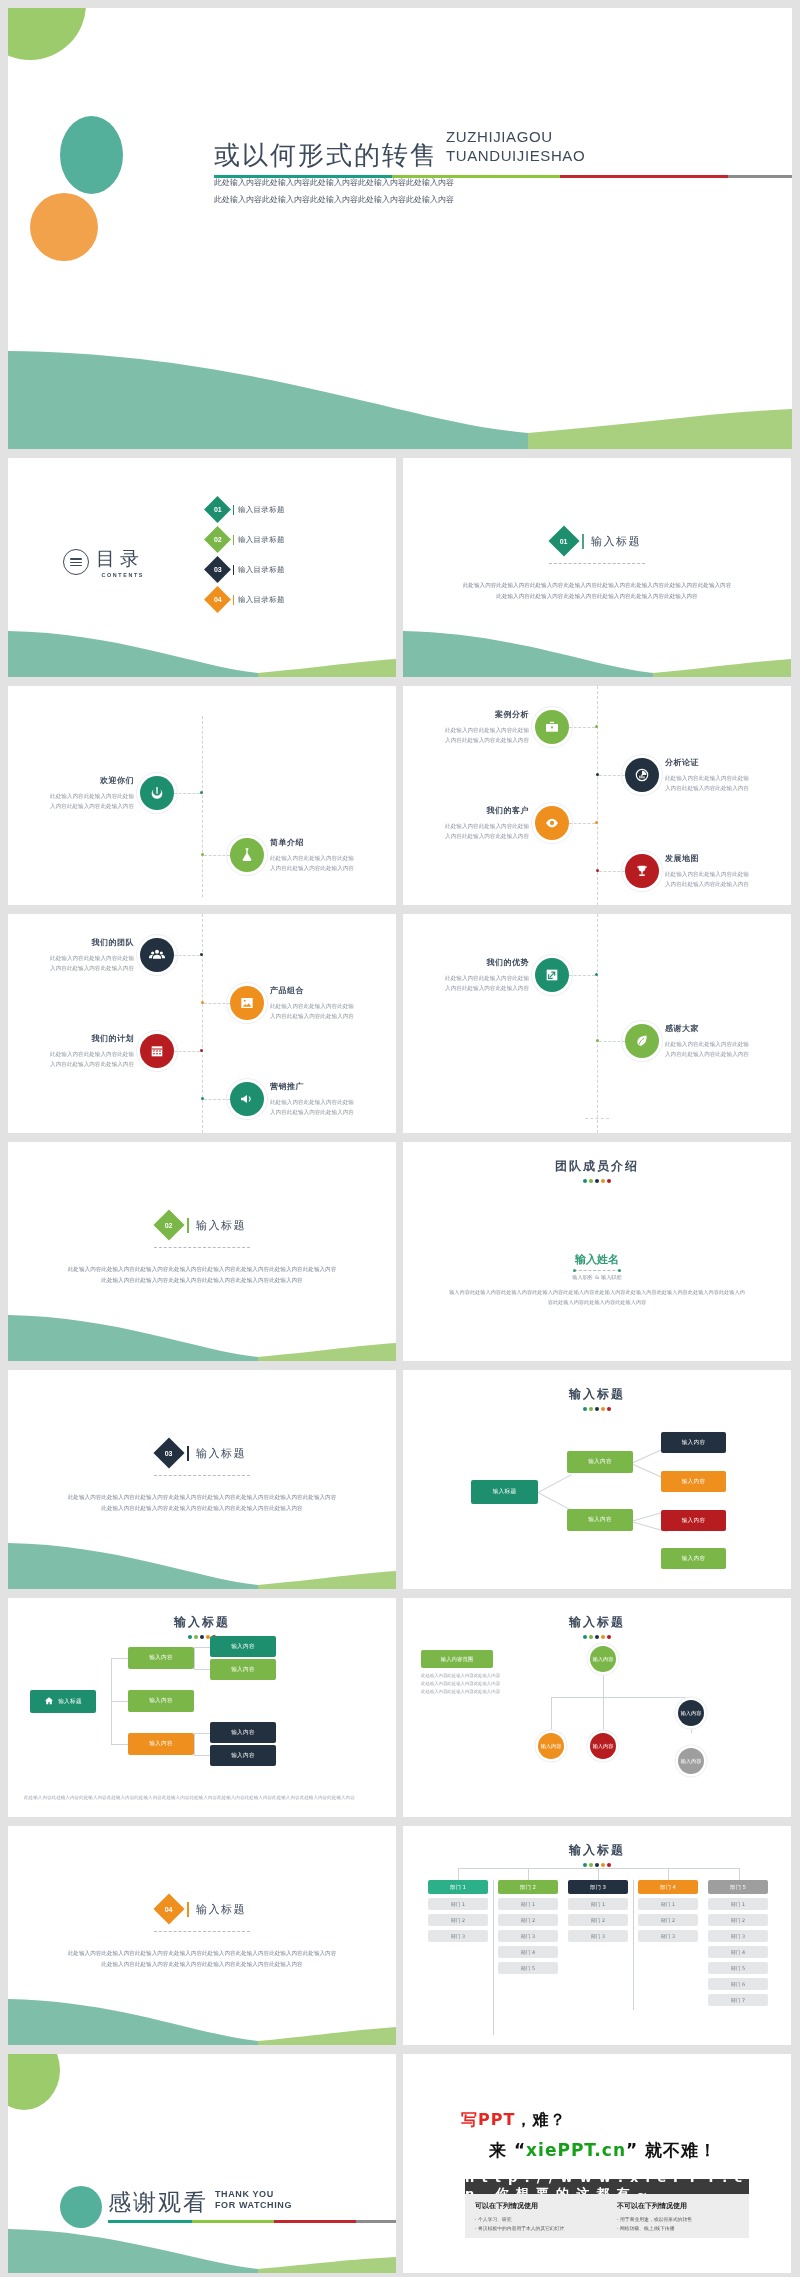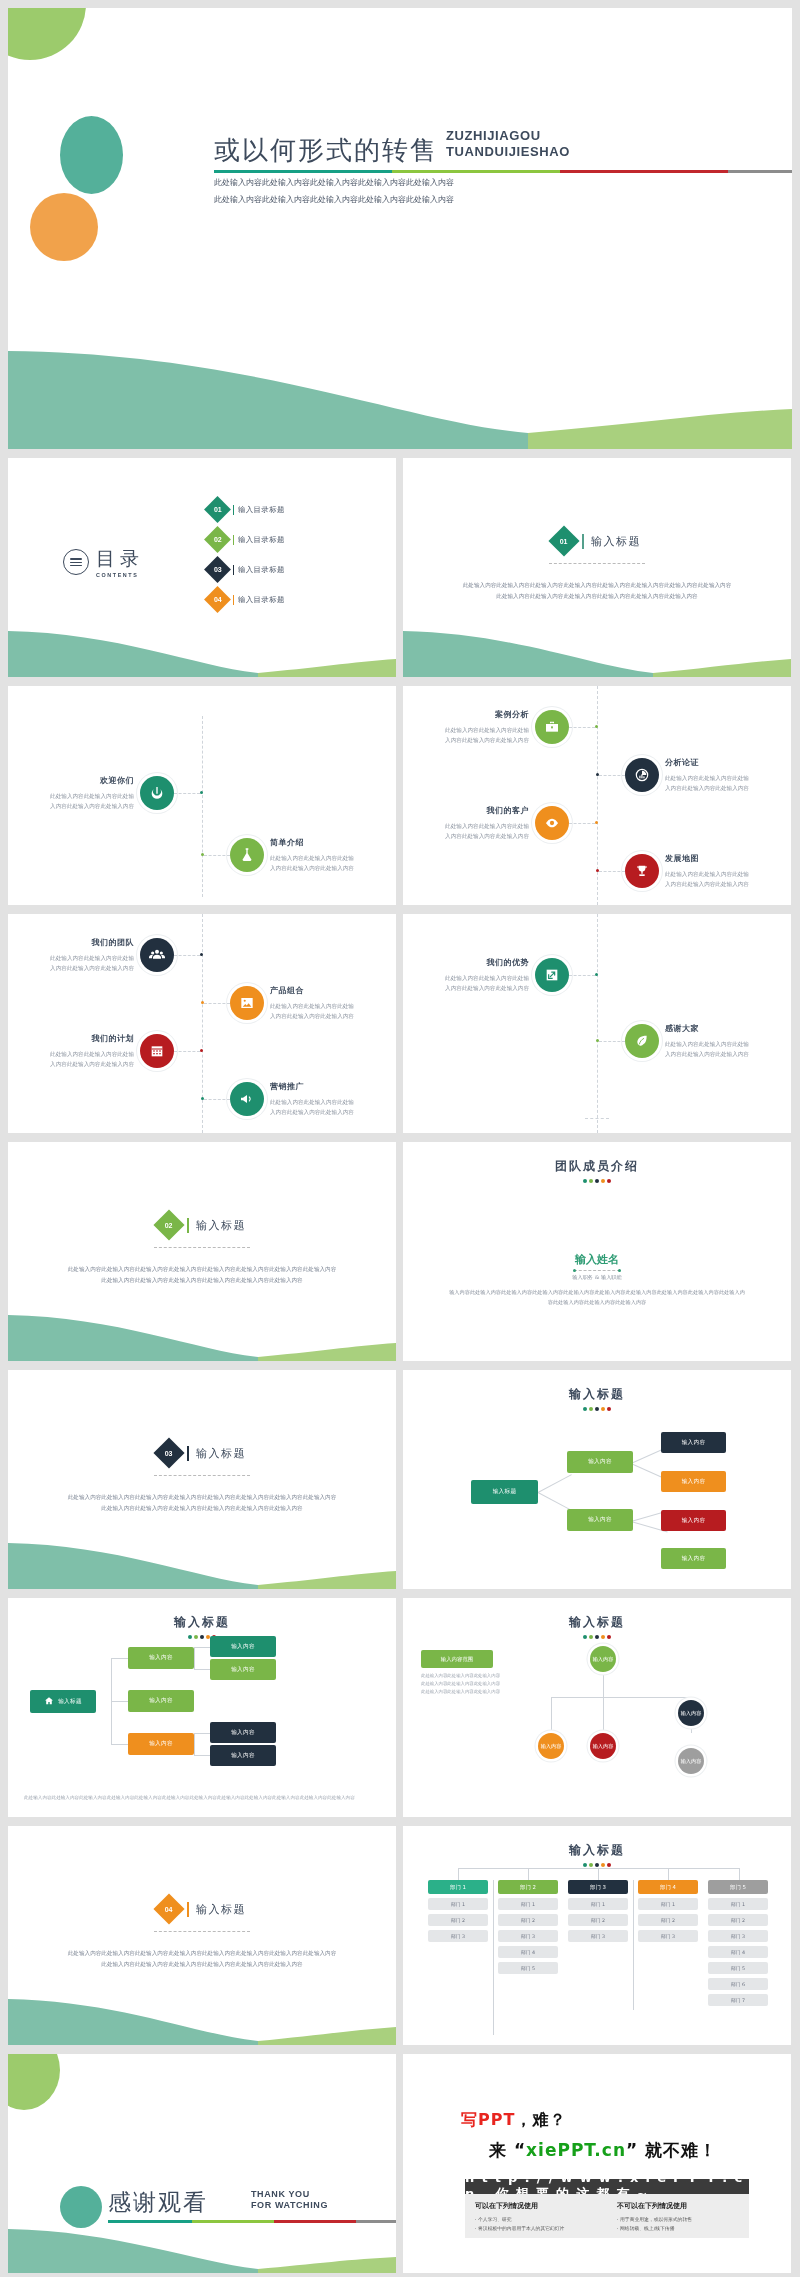--- a/index.html
+++ b/index.html
@@ -19,34 +19,34 @@
   
   .wave { position:absolute; left:0; bottom:0; width:100%; pointer-events:none; }
   .circ { position:absolute; border-radius:50%; }
   .cover-c1b{ width:112px;height:112px;background:#9ccb6c;left:-34px;top:-60px;border-radius:50%; }
   .cover-c2 { width:63px; height:78px; background:#54b09a; left:52px; top:108px; }
   .cover-c3 { width:68px; height:68px; background:#f1a24b; left:22px; top:185px; }
   .title-wrap { position:absolute; left:206px; top:120px; }
   .title-row { display:flex; align-items:flex-end; gap:8px; }
   .title-cn { font-size:26px; font-weight:400; letter-spacing:2px; color:#3d4a5c;
               font-family:"DejaVu Sans",sans-serif; line-height:1; }
-  .title-en { font-size:13px; font-weight:bold; letter-spacing:.6px; color:#3d4a5c;
+  .title-en { font-size:15px; font-weight:normal; letter-spacing:.6px; color:#3d4a5c;
               line-height:1.25; padding-bottom:2px; }
   .rulebar { display:flex; height:3px; width:588px; margin-top:7px; }
   .rulebar i { display:block; height:100%; }
   .cover-sub { position:absolute; left:206px; top:167px; font-size:8px; line-height:2.1;
                color:#4a5566; font-family:"DejaVu Serif",serif; }
 
   
   .toc-left { position:absolute; left:55px; top:88px; display:flex; align-items:center; gap:7px; }
   .toc-ring { width:26px;height:26px;border:1.6px solid #3d4a5c;border-radius:50%;
               display:flex;align-items:center;justify-content:center; }
   .toc-ring .bars { width:12px; }
   .toc-ring .bars b { display:block;height:1.6px;background:#3d4a5c;margin:1.7px 0;border-radius:1px; }
-  .toc-word { font-size:19px; letter-spacing:5px; color:#3d4a5c; font-family:"DejaVu Sans",sans-serif; }
+  .toc-word { font-size:19px; letter-spacing:5px; color:#3d4a5c; font-family:"DejaVu Sans",sans-serif;text-align:right; }
   .toc-word small { display:block; font-size:5.4px; letter-spacing:1.6px; font-weight:bold;
                     font-family:"Liberation Sans",sans-serif; line-height:1.25; }
   .toc-list { position:absolute; left:200px; top:42px; display:flex; flex-direction:column; gap:11px; }
   .toc-item { display:flex; align-items:center; gap:6px; }
   .dia { width:19px;height:19px;transform:rotate(45deg);display:flex;align-items:center;justify-content:center; }
   .dia span { transform:rotate(-45deg); color:#fff; font-size:7px; font-weight:bold; font-family:"Liberation Sans",sans-serif; }
   .toc-txt { font-size:7.4px; color:#4a5566; font-family:"DejaVu Sans",sans-serif; letter-spacing:.4px;
              border-left:1.6px solid #888; padding-left:4px; }
 
   
@@ -106,21 +106,21 @@
            box-shadow:0 0 0 2.5px #fff,0 0 0 3.5px #eceff1; }
   .greybox { position:absolute; background:#e4e6e8; color:#6b7280; font-size:4.8px; border-radius:2px;
              display:flex;align-items:center;justify-content:center;font-family:"DejaVu Sans",sans-serif; }
 
   
   .th-c1 { width:72px;height:80px;background:#9ccb6c;left:-20px;top:-24px;border-radius:50%; }
   .th-c2 { width:42px;height:42px;background:#54b09a;left:52px;top:132px; }
   .th-c3 { width:44px;height:44px;background:#f1a24b;left:22px;top:189px; }
   .th-wrap{ position:absolute; left:100px; top:135px; }
   .th-cn { font-size:23px; letter-spacing:2px; color:#3d4a5c; font-family:"DejaVu Sans",sans-serif; line-height:1;}
-  .th-en { font-size:9px; font-weight:bold; letter-spacing:.6px; color:#3d4a5c; line-height:1.25; padding-bottom:2px;margin-left:36px;}
+  .th-en { font-size:9px; font-weight:bold; letter-spacing:.6px; color:#3d4a5c; line-height:1.25; padding-bottom:2px;}
   .th-rule{ display:flex;height:3px;width:290px;margin-top:6px; }
   .th-rule i{display:block;height:100%;}
 
   
   .promo { position:absolute; left:0; right:0; top:0; bottom:0; }
   .promo .l1 { position:absolute; left:58px; top:56px; font-size:16px; font-weight:bold;
                font-family:"DejaVu Sans",sans-serif; color:#111; letter-spacing:1px;}
   .promo .l1 em { color:#e8251f; font-style:normal; }
   .promo .l2 { position:absolute; left:86px; top:85px; font-size:17px; font-weight:bold;
                font-family:"DejaVu Sans",sans-serif; color:#111; letter-spacing:1px;}

